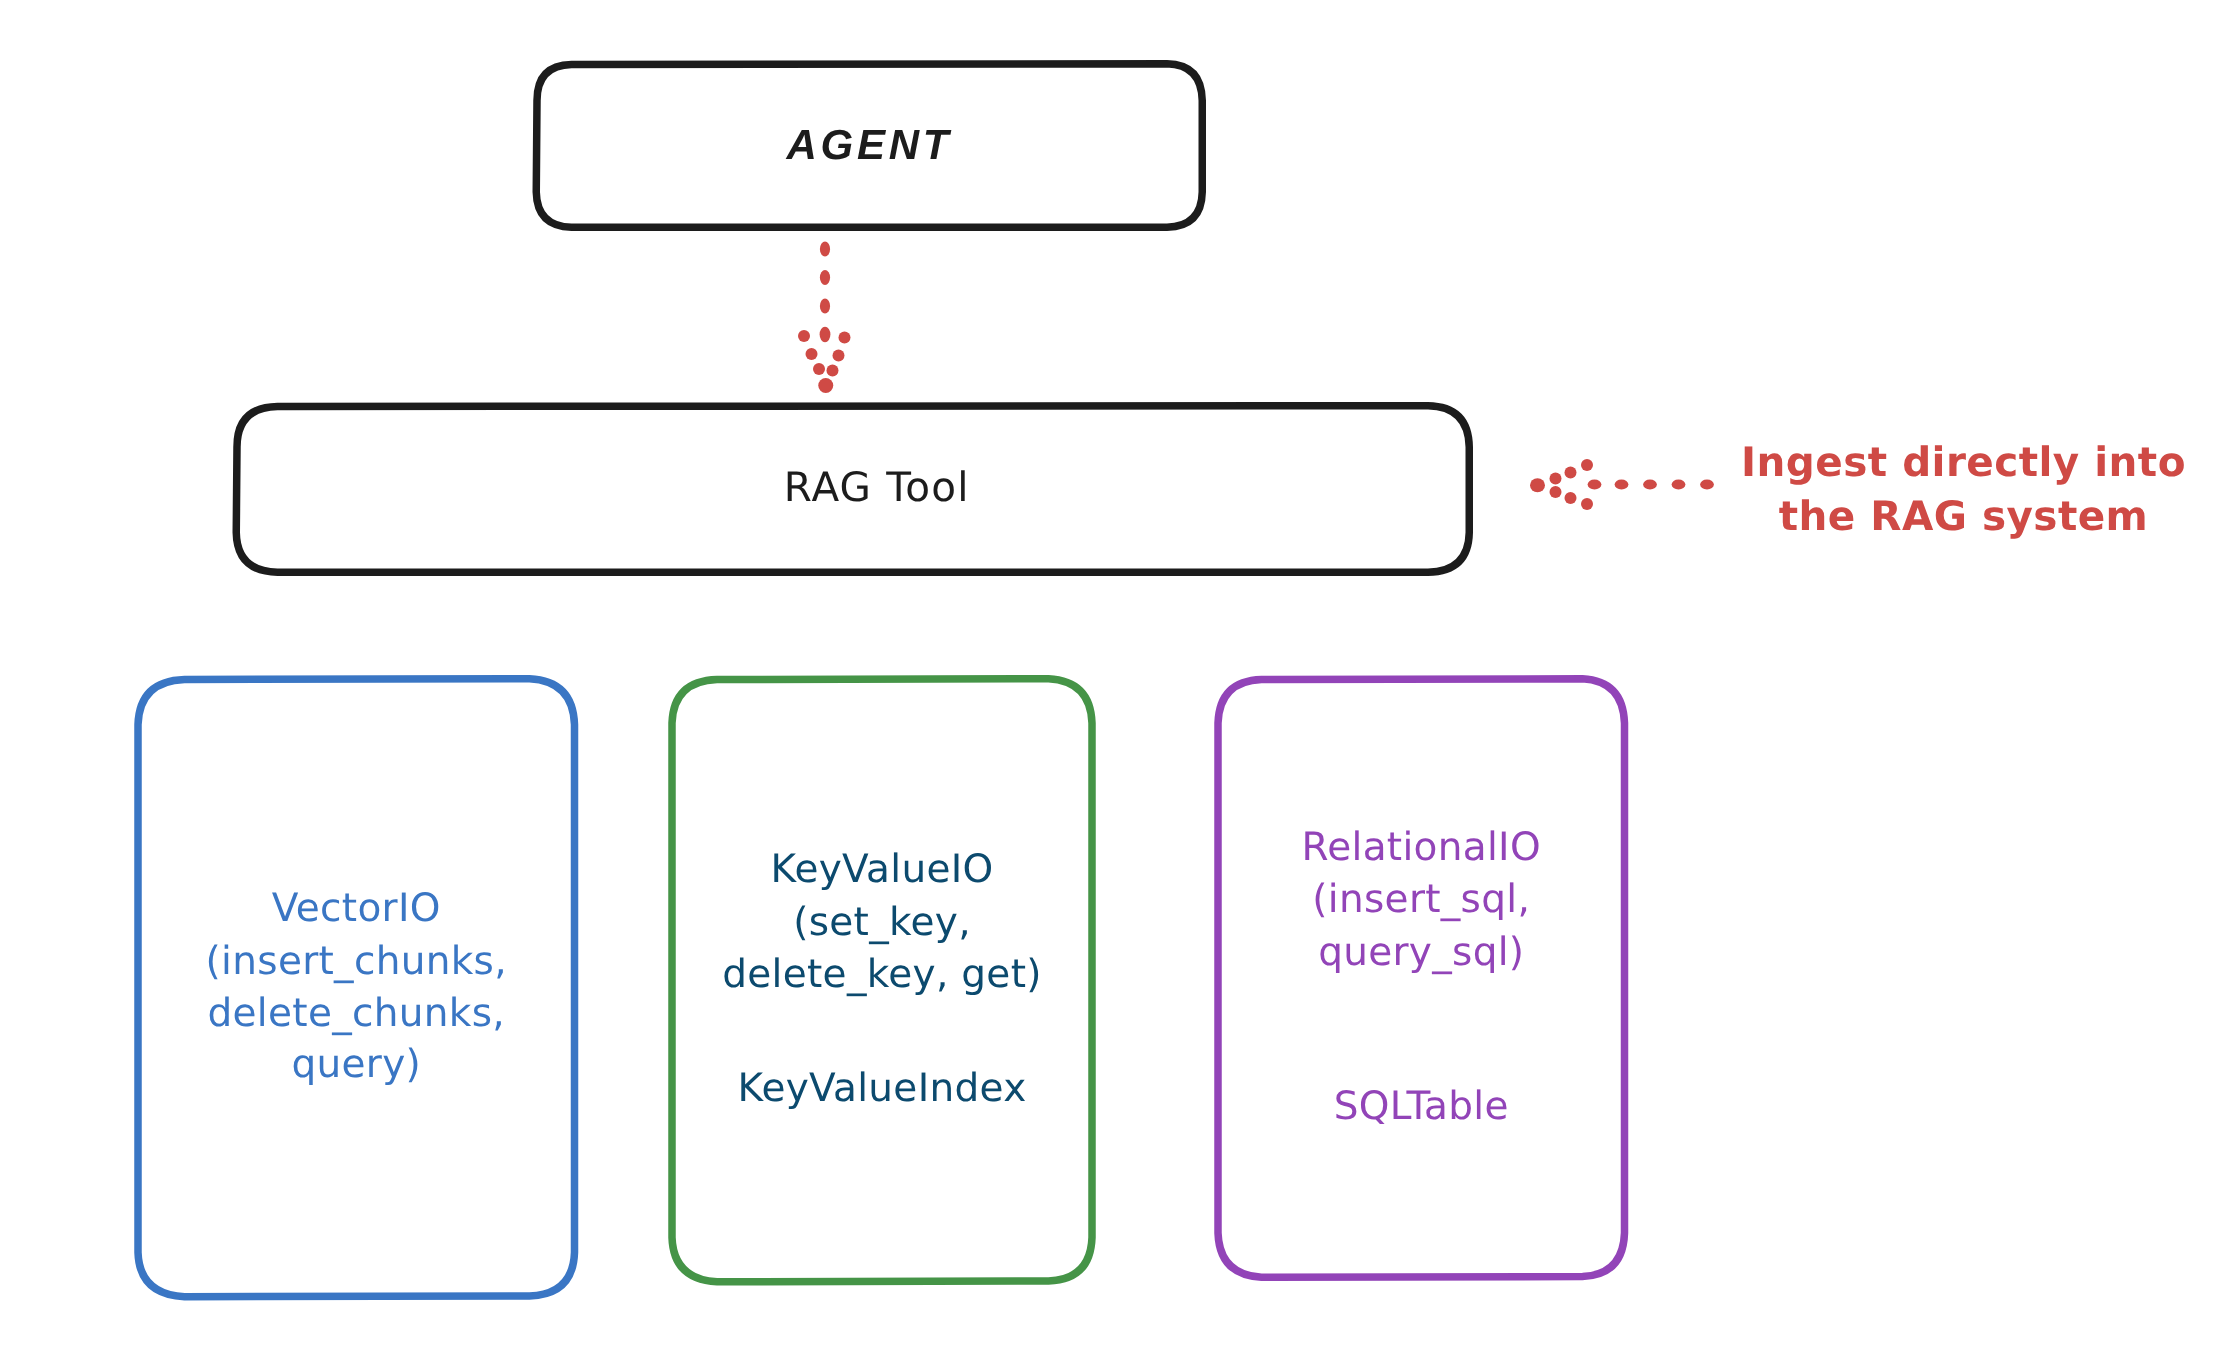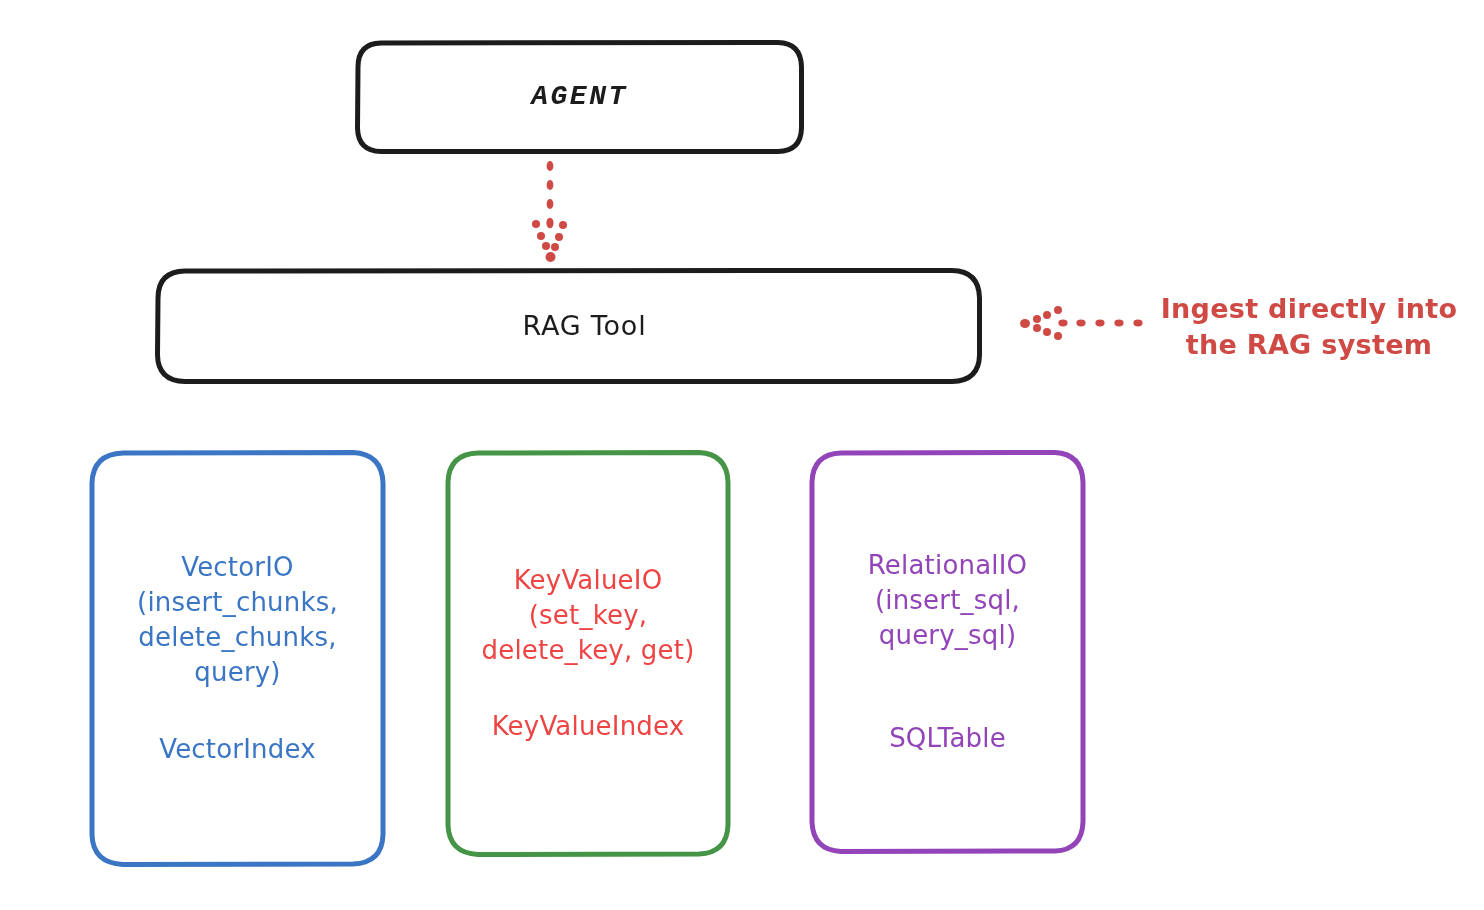--- a/index.html
+++ b/index.html
@@ -53,21 +53,21 @@
   }
 
   
   #agent-node {
     left: 355px;
     top: 40px;
     width: 449px;
     height: 114px;
   }
   #agent-node .node-text {
-    font-family: Liberation Mono, monospace;
+    font-family: Liberation Sans, sans-serif;
     font-style: italic;
     font-weight: 700;
     font-size: 28px;
     color: #1c1c1c;
     letter-spacing: 2.5px;
   }
 
   
   #ragtool-node {
     left: 155px;
@@ -108,21 +108,21 @@
     height: 417px;
   }
   #vectorio-node .node-text { color: #3a76c4; }
 
   #keyvalueio-node {
     left: 425px;
     top: 450px;
     width: 286px;
     height: 407px;
   }
-  #keyvalueio-node .node-text { color: #ef4444; }
+  #keyvalueio-node .node-text { color: #0c4a6e; }
 
   #relationalio-node {
     left: 789px;
     top: 450px;
     width: 277px;
     height: 404px;
     gap: 26px;
   }
   #relationalio-node .node-text { color: #9244b8; }
 
@@ -217,21 +217,20 @@
 the RAG system</div>
 
   <div class="node provider" id="vectorio-node">
     <svg class="frame" viewBox="0 0 297 417" preserveAspectRatio="none">
       <path d="M 34,3 L 264,2.5 Q 293,4 294,33 L 294,385 Q 293,413 264,414 L 34,414.5 Q 4,413 3,385 L 3,33 Q 4,4 34,3 Z" fill="#ffffff" stroke="#3a76c4" stroke-width="5" stroke-linecap="round" stroke-linejoin="round"></path>
     </svg>
     <span class="node-text">VectorIO
 (insert_chunks,
 delete_chunks,
 query)</span>
-    <span class="node-text index-line">VectorIndex</span>
   </div>
 
   <div class="node provider" id="keyvalueio-node">
     <svg class="frame" viewBox="0 0 286 407" preserveAspectRatio="none">
       <path d="M 33,3 L 254,2.5 Q 282,4 283,32 L 283,375 Q 282,403 254,404 L 33,404.5 Q 4,403 3,375 L 3,32 Q 4,4 33,3 Z" fill="#ffffff" stroke="#459447" stroke-width="5" stroke-linecap="round" stroke-linejoin="round"></path>
     </svg>
     <span class="node-text">KeyValueIO
 (set_key,
 delete_key, get)</span>
     <span class="node-text index-line">KeyValueIndex</span>

